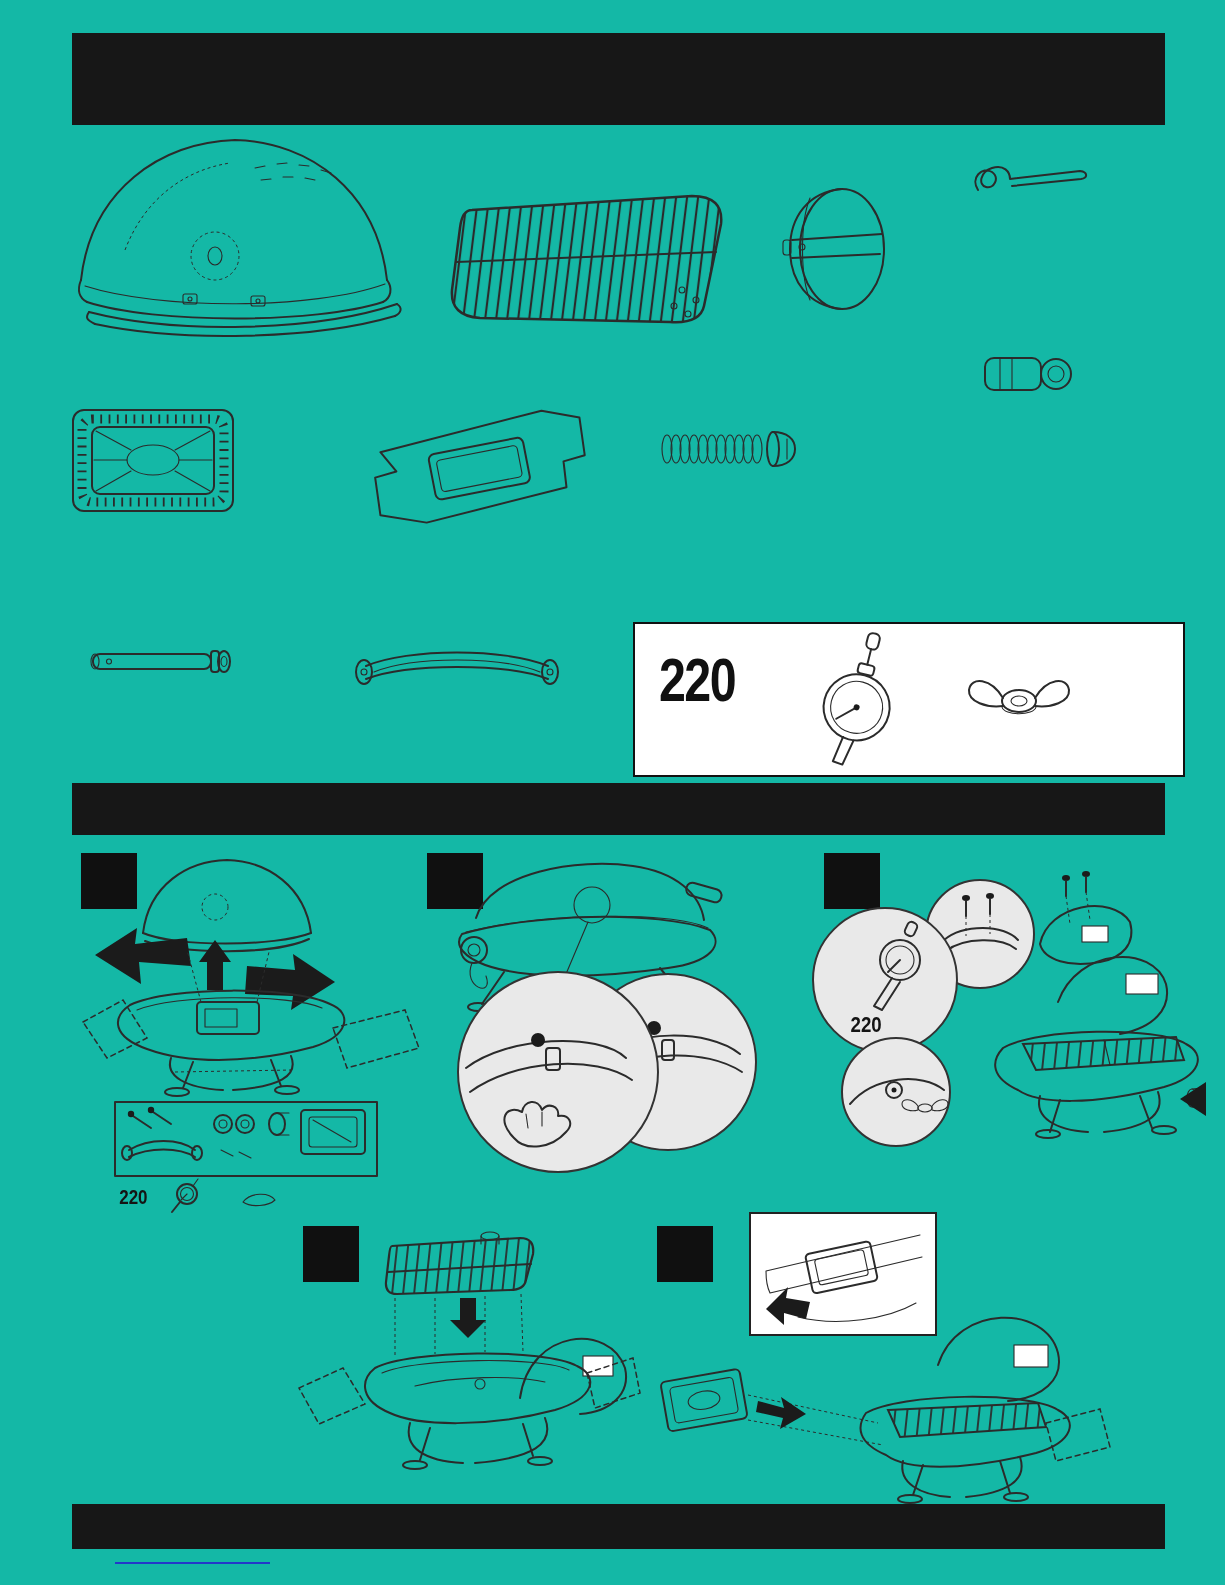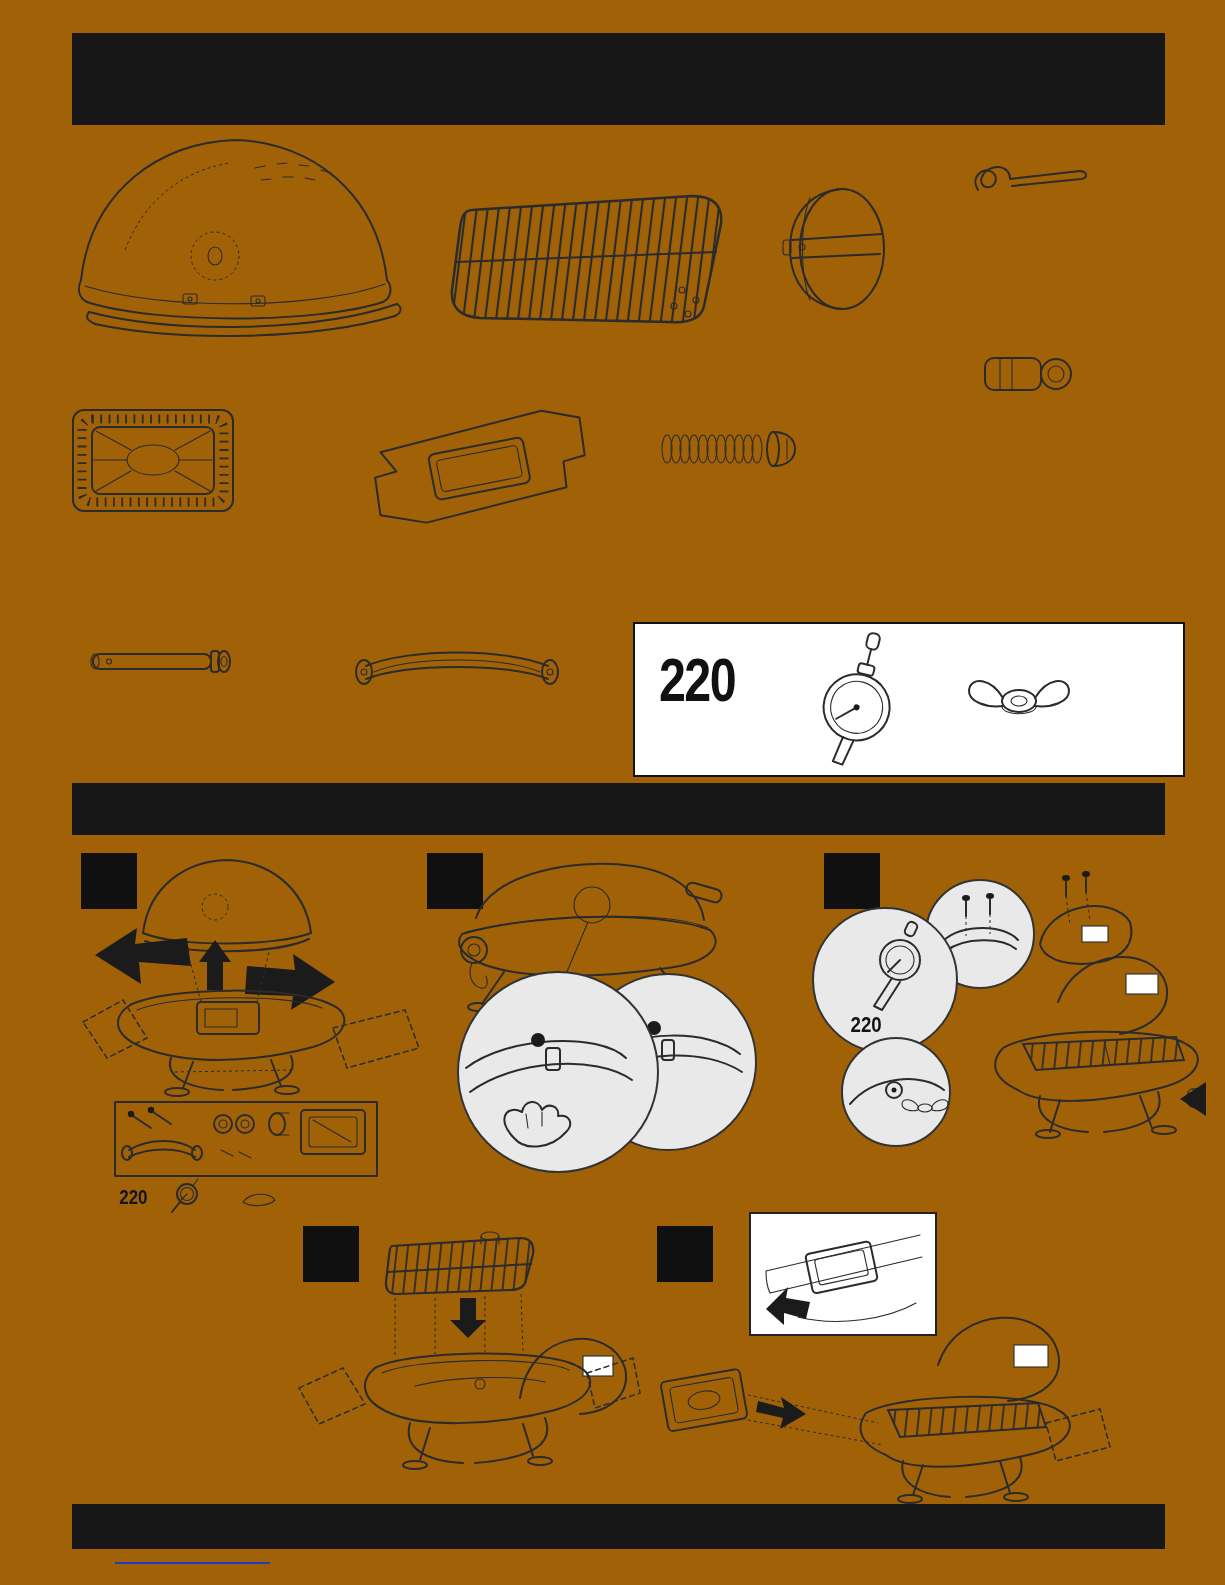--- a/index.html
+++ b/index.html
@@ -1,18 +1,18 @@
 <!DOCTYPE html>
 <html><head>
 <meta charset="utf-8">
 <style>
   * { margin:0; padding:0; box-sizing:border-box; }
   html,body { background:#ffffff; }
   body { width:1225px; height:1585px; font-family:"Liberation Sans", sans-serif; }
-  .page { position:relative; width:1225px; height:1585px; background:#a16207; overflow:hidden; }
+  .page { position:relative; width:1225px; height:1585px; background:#14b8a6; overflow:hidden; }
 
   .bar { position:absolute; left:72px; width:1093px; background:#171717; }
   .bar.header { top:33px; height:92px; }
   .bar.assembly { top:783px; height:52px; }
   .bar.bottom { top:1504px; height:45px; }
 
   .art { position:absolute; }
   .art svg { display:block; width:100%; height:100%; overflow:visible; }
 
   .ln   { fill:none; stroke:#2b2b2b; stroke-width:2; stroke-linecap:round; stroke-linejoin:round; }

